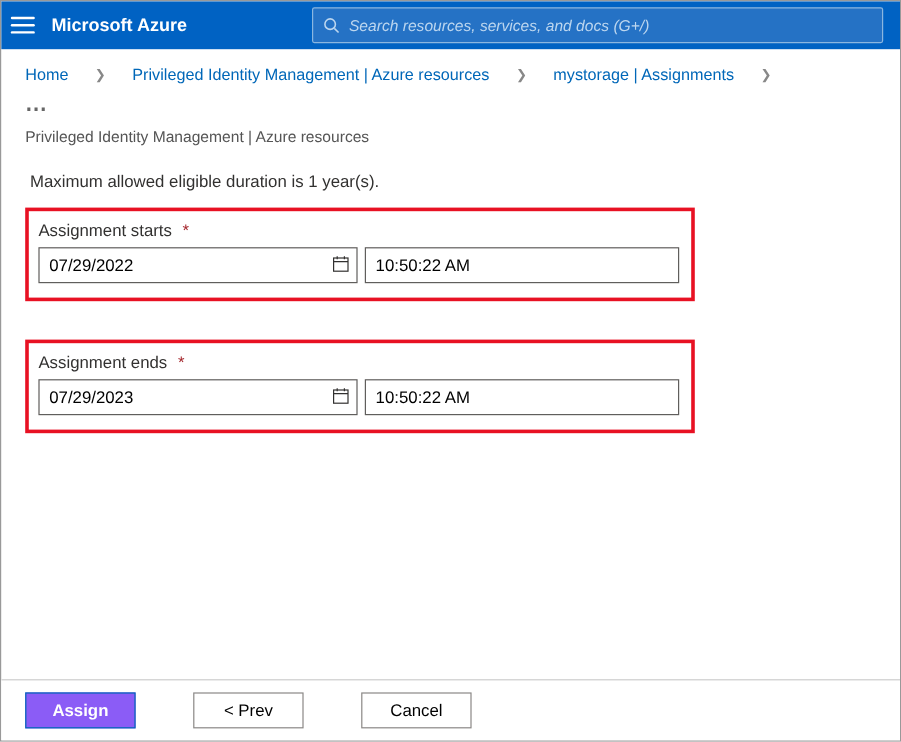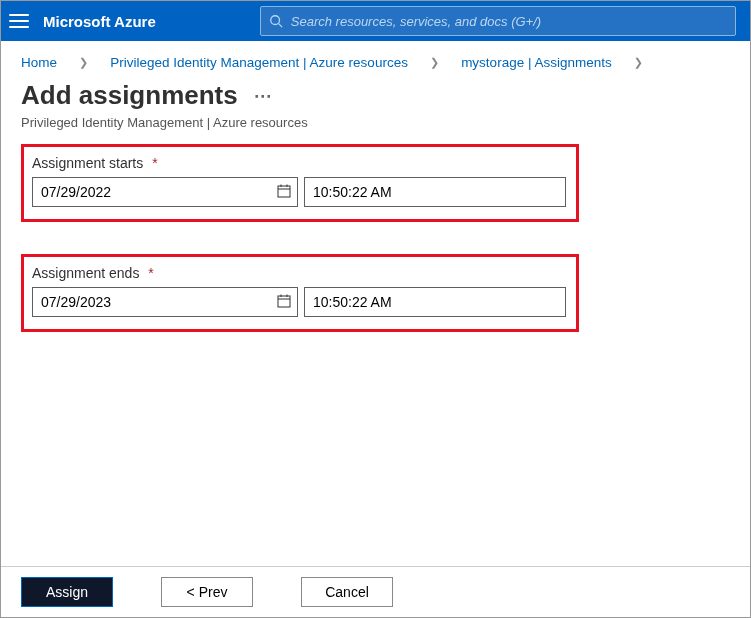--- a/index.html
+++ b/index.html
@@ -93,21 +93,21 @@
     position:absolute; left:0; right:0; bottom:0;
     border-top:1px solid #ccc;
     padding:10px 20px;
     display:flex; gap:14px;
     background:#fff;
   }
   .btn {
     height:30px; min-width:92px; font-size:14px; font-family:inherit;
     border:1px solid #8a8886; background:#fff; cursor:pointer; padding:0 14px;
   }
-  .btn.primary { background:#0f172a; color:#fff; border-color:#0067b8; font-weight:400;}
+  .btn.primary { background:#8b5cf6; color:#fff; border-color:#0067b8; font-weight:700;}
   .footer .spacer { width:20px; }
 </style>
 </head>
 <body>
 
 <div class="topbar">
   <div class="hamburger">
     <span></span>
       <span></span>
       <span></span>
@@ -126,27 +126,27 @@
   <a href="#">Home</a>
   <span class="chev">❯</span>
   <a href="#">Privileged Identity Management | Azure resources</a>
   <span class="chev">❯</span>
   <a href="#">mystorage | Assignments</a>
   <span class="chev">❯</span>
 </div>
 
 <div class="content">
   <h1>
-    <span>Add assignments</span>
     <span class="ellipsis">⋯</span>
   </h1>
   <div class="subtitle">Privileged Identity Management | Azure resources</div>
 
 
 
+  <div class="note">Maximum allowed eligible duration is 1 year(s).</div>
 
   <div class="redbox datesection">
     <div class="field-label">
       <span>Assignment starts</span>
       <span class="req">&nbsp;*</span>
     </div>
     <div class="date-inputs">
       <div class="datewrap">
         <input type="text" value="07/29/2022" style="">
         <span class="cal-icon">

